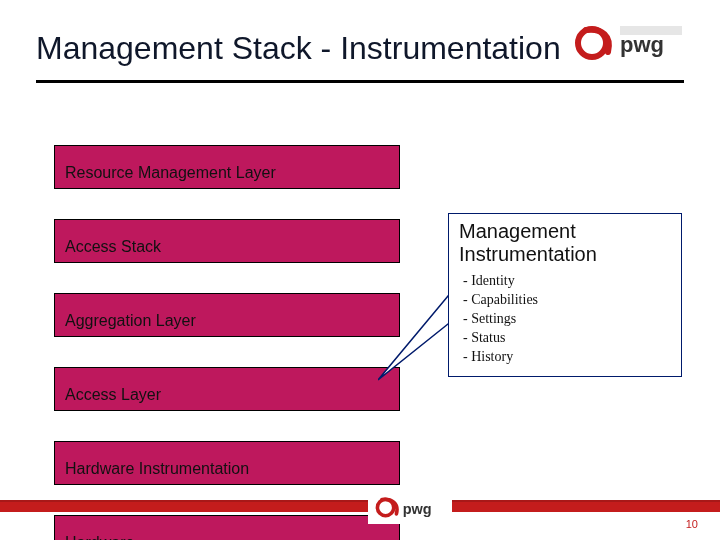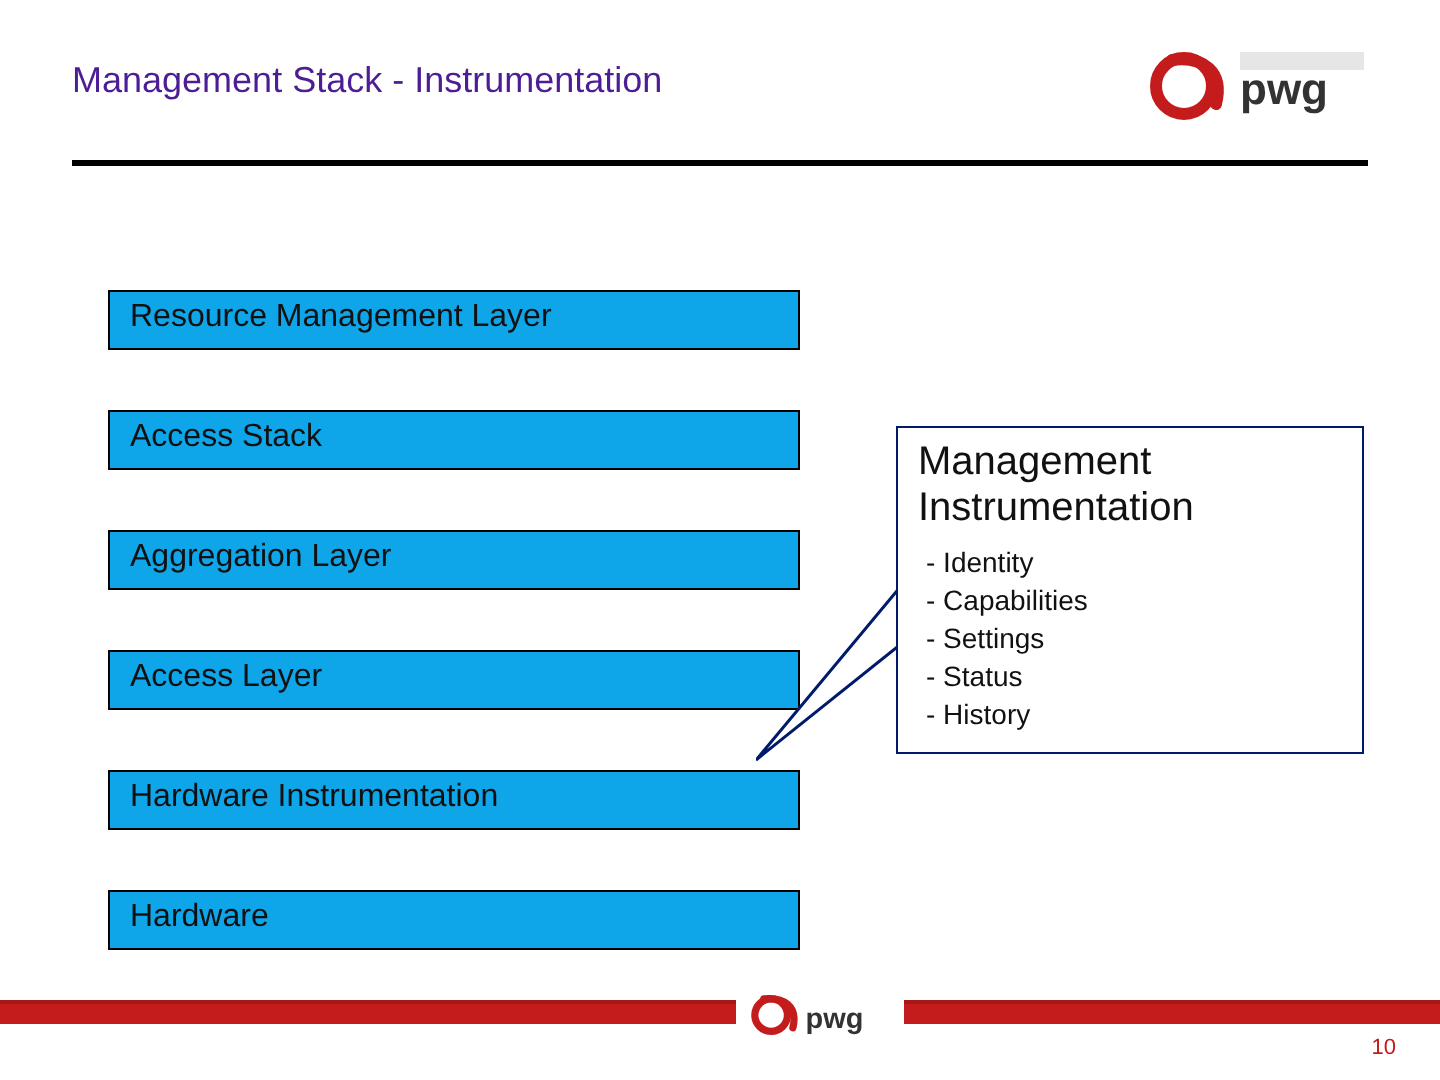--- a/index.html
+++ b/index.html
@@ -12,22 +12,22 @@
     overflow: hidden;
   }
   .header {
     position: absolute;
     top: 26px;
     left: 36px;
     right: 36px;
     height: 54px;
   }
   .title {
-    font-size: 18px;
-    color: #4c1d95;
+    font-size: 32px;
+    color: #0f172a;
     position: absolute;
     top: 4px;
     left: 0;
   }
   .logo-top {
     position: absolute;
     top: -4px;
     right: 0;
     width: 116px;
     height: 42px;
@@ -41,22 +41,22 @@
     background: #000;
   }
   .layers {
     position: absolute;
     left: 54px;
     top: 145px;
     width: 346px;
   }
   .layer-box {
     border: 1px solid #000;
-    background: #0ea5e9;
-    padding: 4px 8px 6px 10px;
+    background: #be185d;
+    padding: 18px 8px 6px 10px;
     margin-bottom: 30px;
     font-size: 16px;
     color: #111;
   }
   .callout {
     position: absolute;
     left: 448px;
     top: 213px;
     width: 234px;
     border: 1.5px solid #001a6b;
@@ -66,20 +66,21 @@
   .callout-title {
     font-size: 20px;
     color: #111;
     margin-bottom: 6px;
   }
   .callout-items {
     font-size: 14px;
     color: #111;
     line-height: 1.35;
     padding-left: 4px;
+    font-family: Liberation Serif, serif;
   }
   .callout-pointer {
     position: absolute;
     left: 378px;
     top: 290px;
     width: 120px;
     height: 110px;
     pointer-events: none;
   }
   .footer-band {

